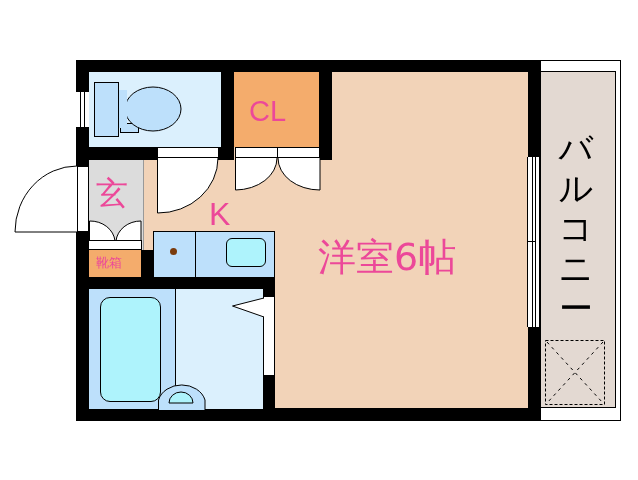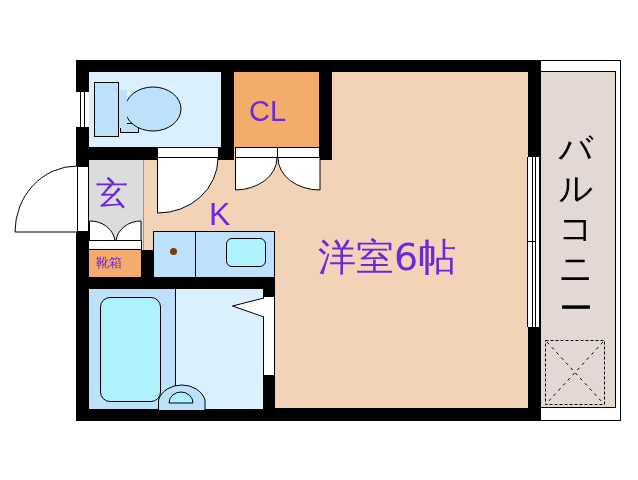--- a/index.html
+++ b/index.html
@@ -1,19 +1,19 @@
 <!DOCTYPE html>
 <html><head>
   <meta charset="utf-8">
   <style>
     html, body { margin: 0; padding: 0; background: #ffffff; }
     body { width: 638px; height: 480px; position: relative; overflow: hidden; font-family: "DejaVu Sans", sans-serif; }
     .abs { position: absolute; box-sizing: border-box; }
     .wall { background: #000; }
-    .label { position: absolute; color: #6d28d9; line-height: 1; white-space: nowrap; }
+    .label { position: absolute; color: #ec4899; line-height: 1; white-space: nowrap; }
     svg { position: absolute; overflow: visible; }
   </style>
 </head>
 <body>
 
 <div class="abs" style="left:539px;top:60px;width:82px;height:361px;border:1px solid #000;border-left:none;background:#fff;"></div>
 <div class="abs" style="left:540px;top:71px;width:76px;height:337px;background:#e3d9d2;border:1px solid #000;border-left:none;"></div>
 <div style="position:absolute;left:556px;top:128px;width:40px;font-size:34px;text-align:center;line-height:40px;">
   <div>バ</div>
   <div>ル</div>

